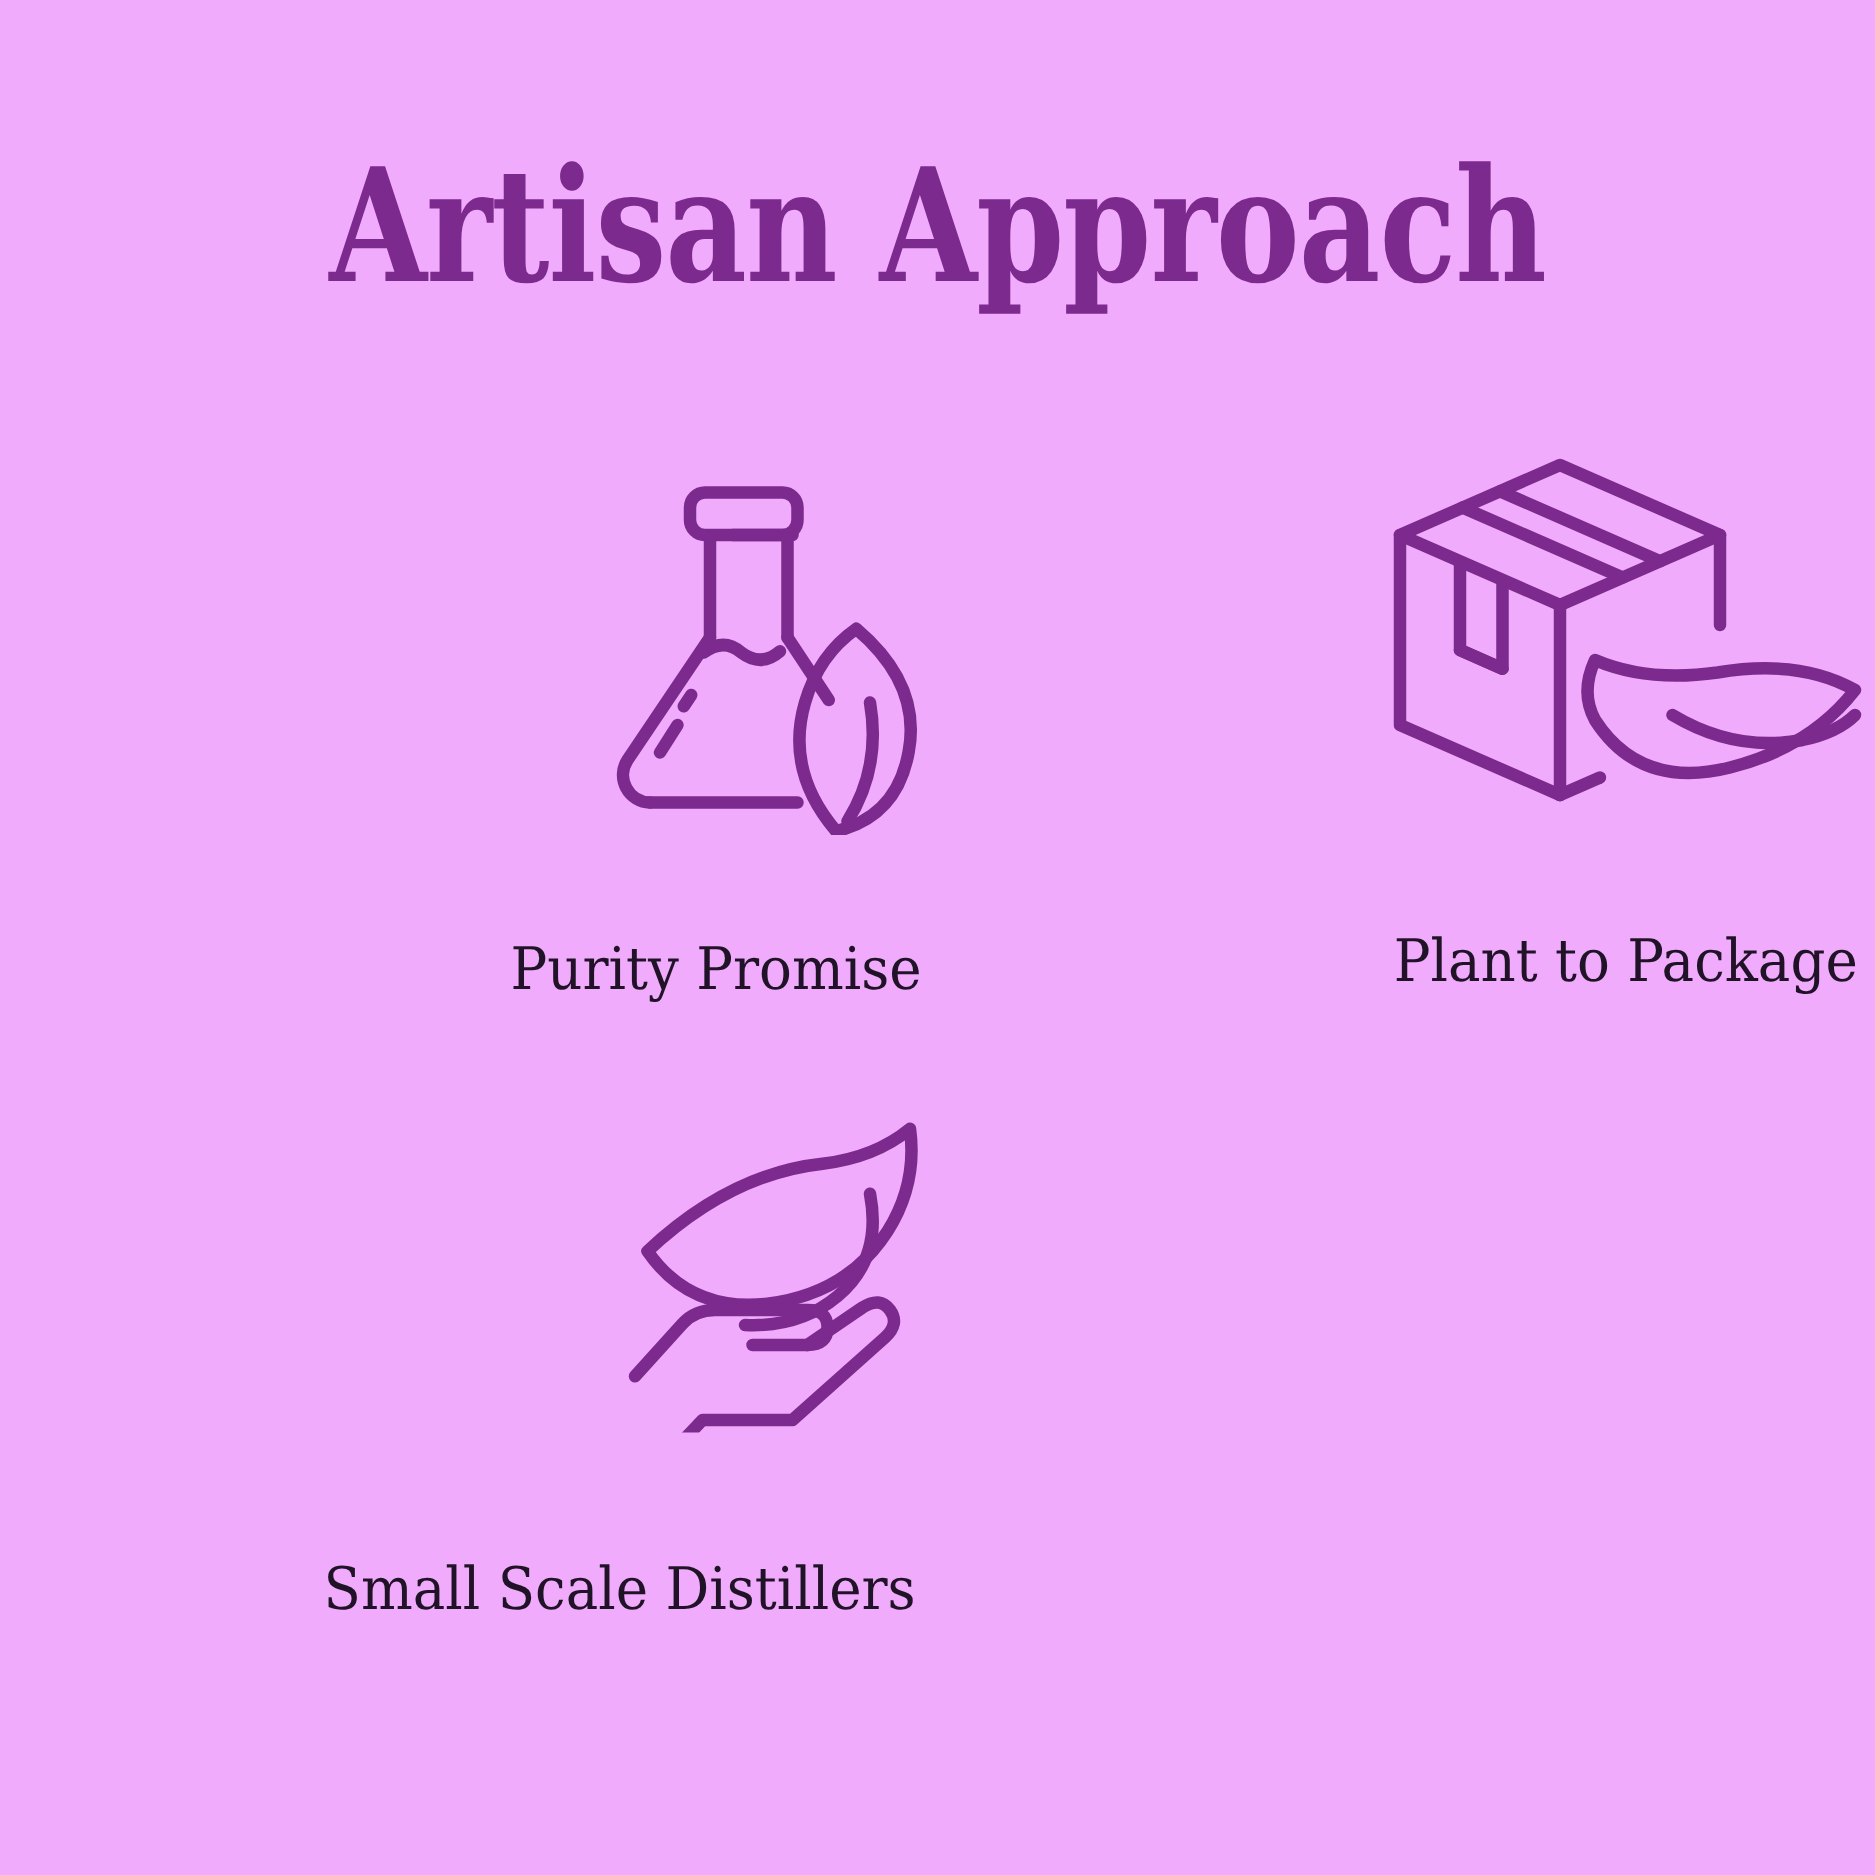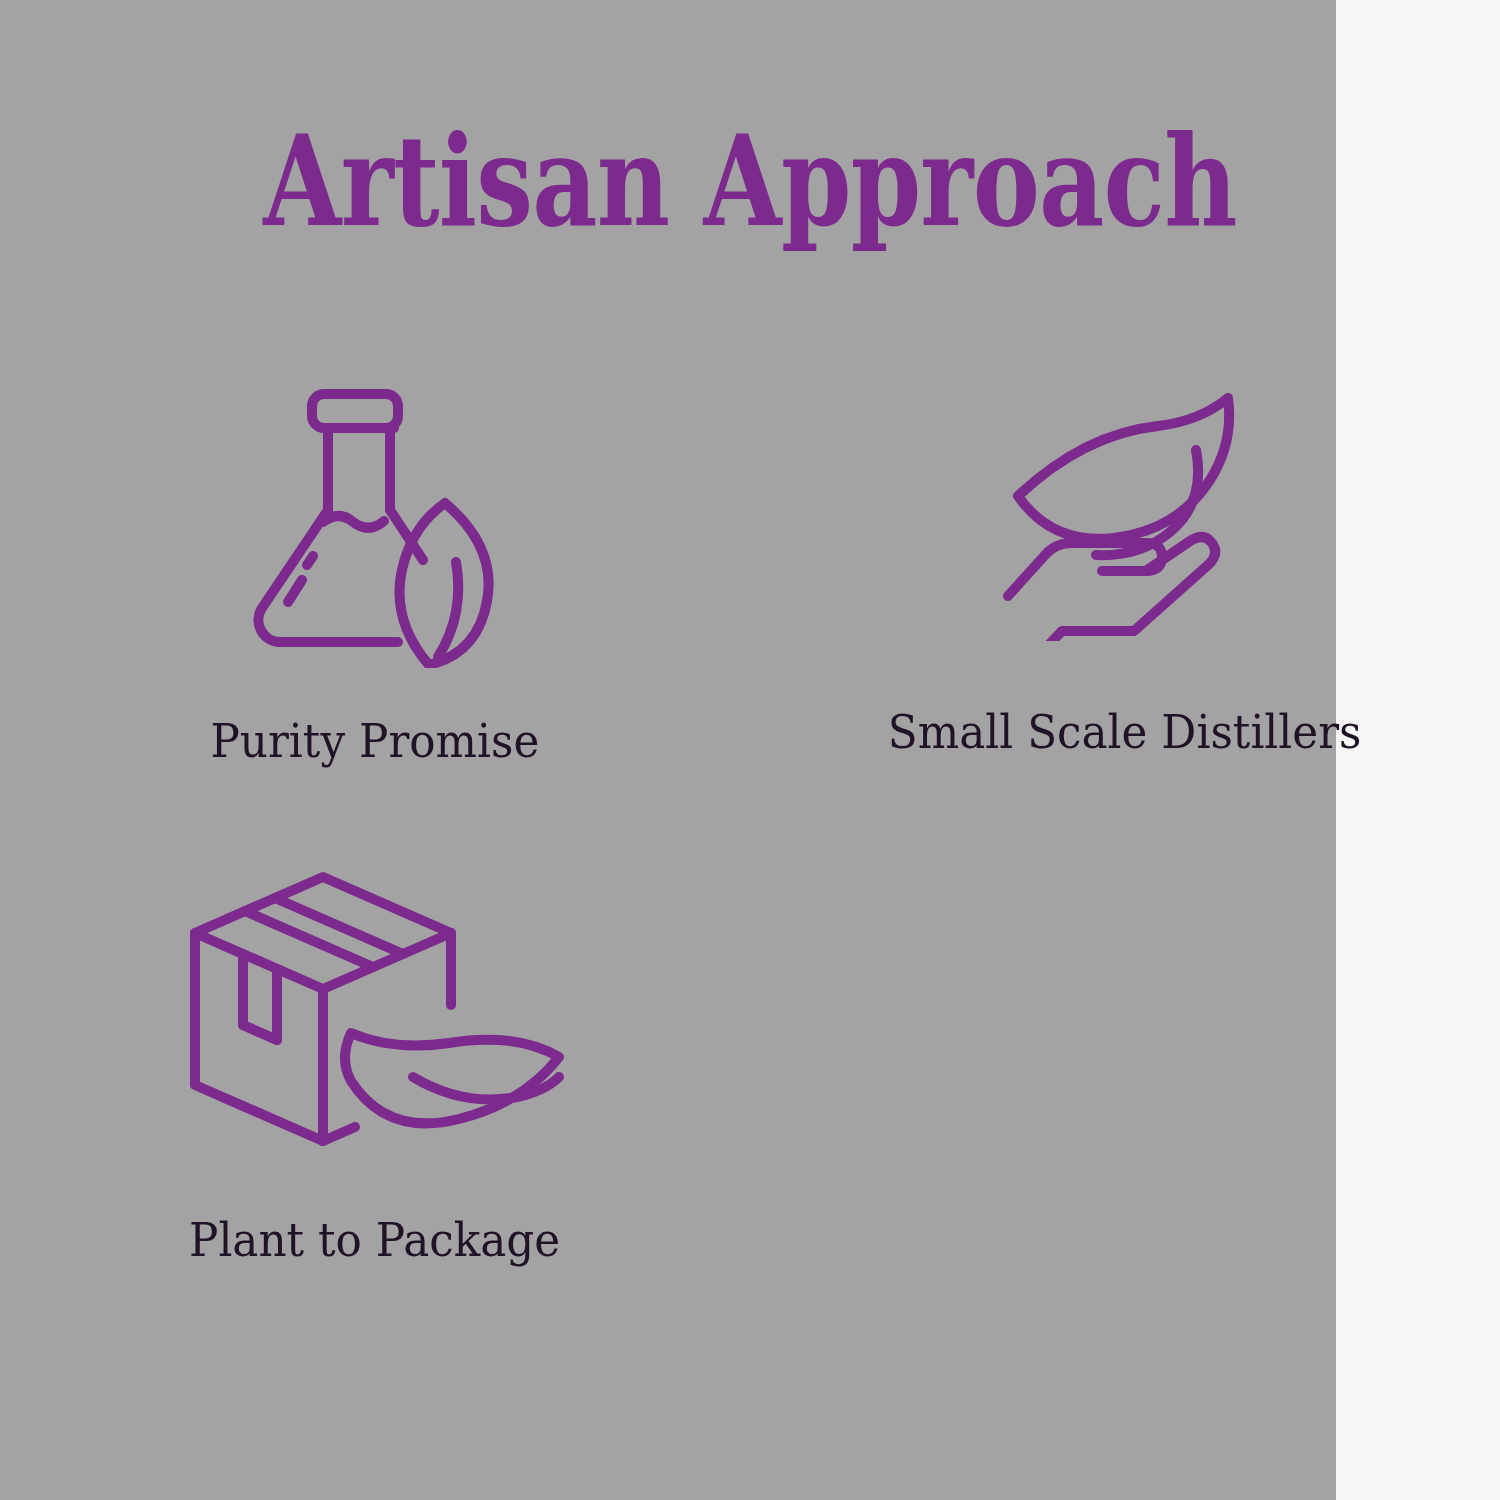--- a/index.html
+++ b/index.html
@@ -9,23 +9,23 @@
   body {
     width: 1500px;
     height: 1500px;
     background: #f8f7f7;
     font-family: "Liberation Serif", serif;
     overflow: hidden;
   }
 
   .canvas {
     position: relative;
-    width: 1336px;
+    width: 1500px;
     height: 1500px;
-    background: #a3a3a3;
+    background: #f0abfc;
   }
 
   
   .page-title {
     position: absolute;
     top: 118px;
     left: 0;
     width: 1500px;
     text-align: center;
     color: #7d2a8e;
@@ -48,22 +48,23 @@
     height: 1010px;
     display: grid;
     grid-template-columns: 1fr 1fr;
     grid-template-rows: 1fr 1fr;
   }
 
   .feature-cell {
     position: relative;
     display: flex;
     flex-direction: column;
-    align-items: center;
+    align-items: flex-end;
     justify-content: flex-start;
+    gap: 34px;
   }
 
   .feature-icon {
     display: block;
   }
 
   .feature-label {
     margin-top: 0px;
     text-align: center;
     color: #211327;
@@ -128,40 +129,20 @@
             <path d="M216 194 q9 52 -18 95"></path>
           </g>
         </svg>
       </span>
       <div class="feature-label">
         <div>Purity Promise</div>
       </div>
     </div>
 
 
-    <div class="feature-cell cell-distill">
-      <span class="feature-icon">
-        <svg width="250" height="255" viewBox="0 0 250 255" aria-hidden="true">
-          <g class="ico" stroke-width="10">
-
-            <path d="M18 110 q66 -62 140 -70 q42 -5 70 -28 q6 44 -18 82 q-32 50 -96 58 q-62 7 -96 -42 z"></path>
-
-            <path d="M196 64 q10 52 -26 82 q-30 25 -74 23"></path>
-
-            <path d="M8 210 l38 -42 q10 -11 26 -11 h74 q16 0 16 14 t-16 14 h-44"></path>
-
-            <path d="M146 185 l44 -30 q14 -9 22 2 t-4 22 l-74 66 h-72 l-36 38"></path>
-          </g>
-        </svg>
-      </span>
-      <div class="feature-label">
-        <div>Small Scale Distillers</div>
-      </div>
-    </div>
-
     <div class="feature-cell cell-package">
       <span class="feature-icon">
         <svg width="400" height="300" viewBox="0 0 400 300" aria-hidden="true">
           <g class="ico" stroke-width="10">
 
             <path d="M20 68 L148 12 L276 68 L148 124 z"></path>
 
             <path d="M70 46 L198 102"></path>
             <path d="M100 33 L228 89"></path>
 
@@ -180,14 +161,34 @@
 
             <path d="M238 212 q50 30 104 20 q28 -6 42 -20"></path>
           </g>
         </svg>
       </span>
       <div class="feature-label">
         <div>Plant to Package</div>
       </div>
     </div>
 
+    <div class="feature-cell cell-distill">
+      <span class="feature-icon">
+        <svg width="250" height="255" viewBox="0 0 250 255" aria-hidden="true">
+          <g class="ico" stroke-width="10">
+
+            <path d="M18 110 q66 -62 140 -70 q42 -5 70 -28 q6 44 -18 82 q-32 50 -96 58 q-62 7 -96 -42 z"></path>
+
+            <path d="M196 64 q10 52 -26 82 q-30 25 -74 23"></path>
+
+            <path d="M8 210 l38 -42 q10 -11 26 -11 h74 q16 0 16 14 t-16 14 h-44"></path>
+
+            <path d="M146 185 l44 -30 q14 -9 22 2 t-4 22 l-74 66 h-72 l-36 38"></path>
+          </g>
+        </svg>
+      </span>
+      <div class="feature-label">
+        <div>Small Scale Distillers</div>
+      </div>
+    </div>
+
   </div>
 </div>
 
 </body></html>

